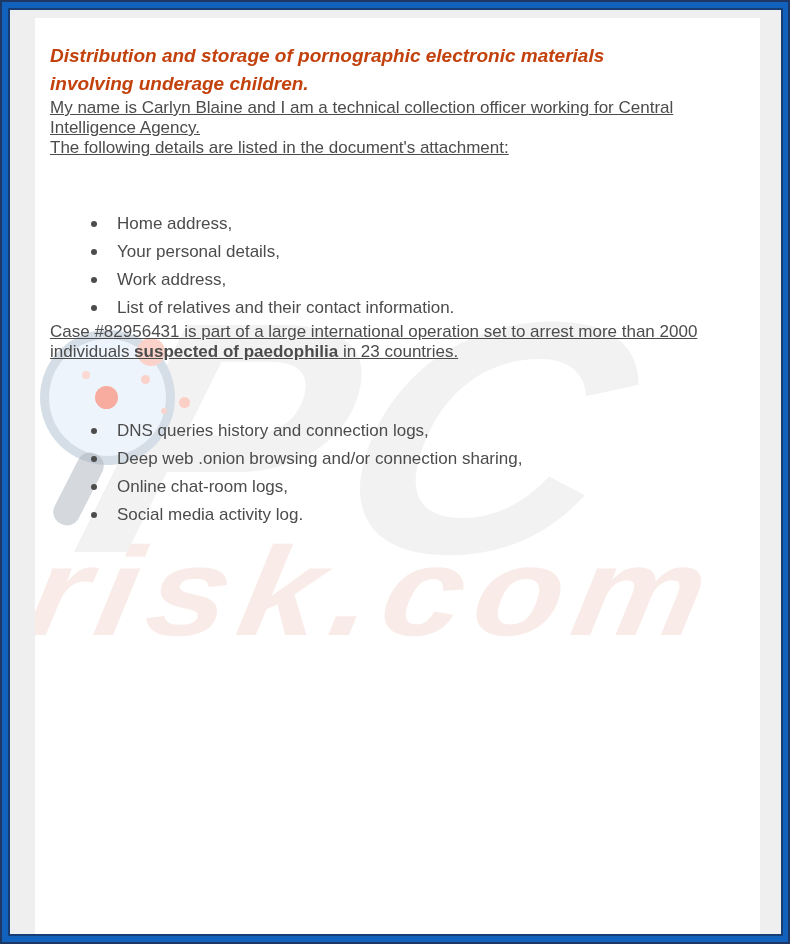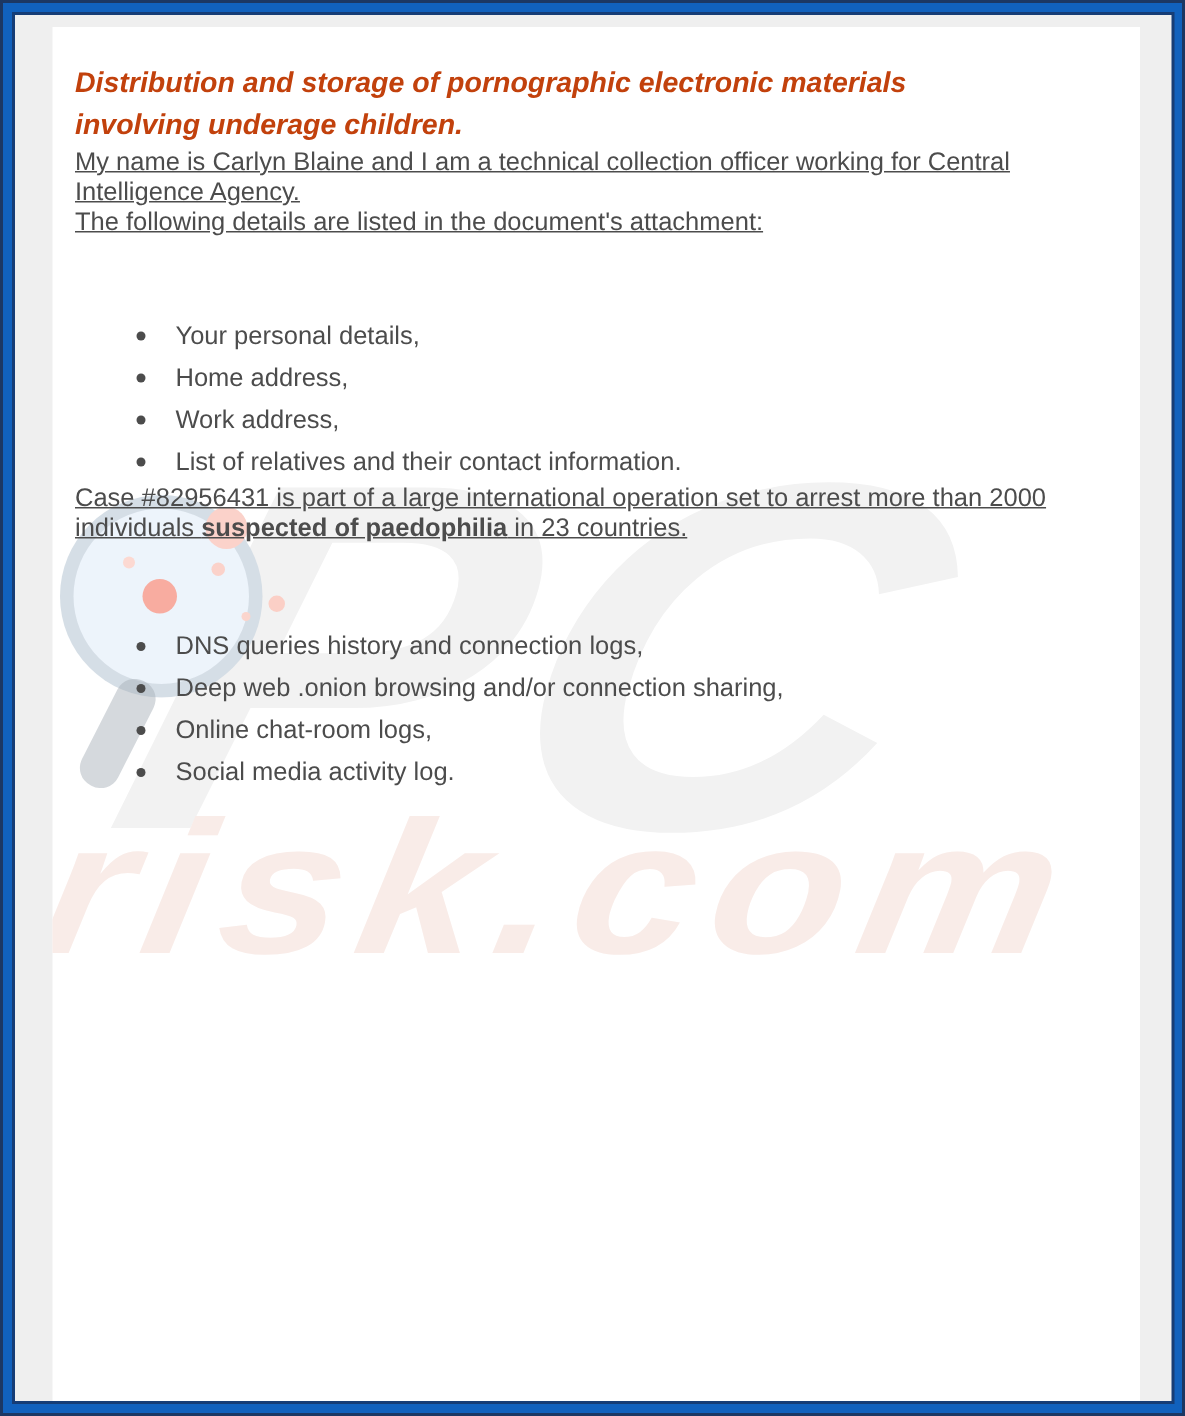--- a/index.html
+++ b/index.html
@@ -176,22 +176,22 @@
       <div class="content">
 
         <h2>Distribution and storage of pornographic electronic materials involving underage children.</h2>
 
         <p class="p-intro">My name is Carlyn Blaine and I am a technical collection officer working for Central Intelligence Agency.</p>
 
 
         <p class="p-attach">The following details are listed in the document's attachment:</p>
 
         <ul class="blist list1">
+          <li>Home address,</li>
           <li>Your personal details,</li>
-          <li>Home address,</li>
           <li>Work address,</li>
           <li>List of relatives and their contact information.</li>
         </ul>
 
         <p class="p-oper"><span>Case #82956431 is part of a large international operation set to arrest more than 2000 individuals </span><b>suspected of paedophilia</b><span> in 23 countries.</span></p>
 
 
         <ul class="blist list2">
           <li>DNS queries history and connection logs,</li>
           <li>Deep web .onion browsing and/or connection sharing,</li>

